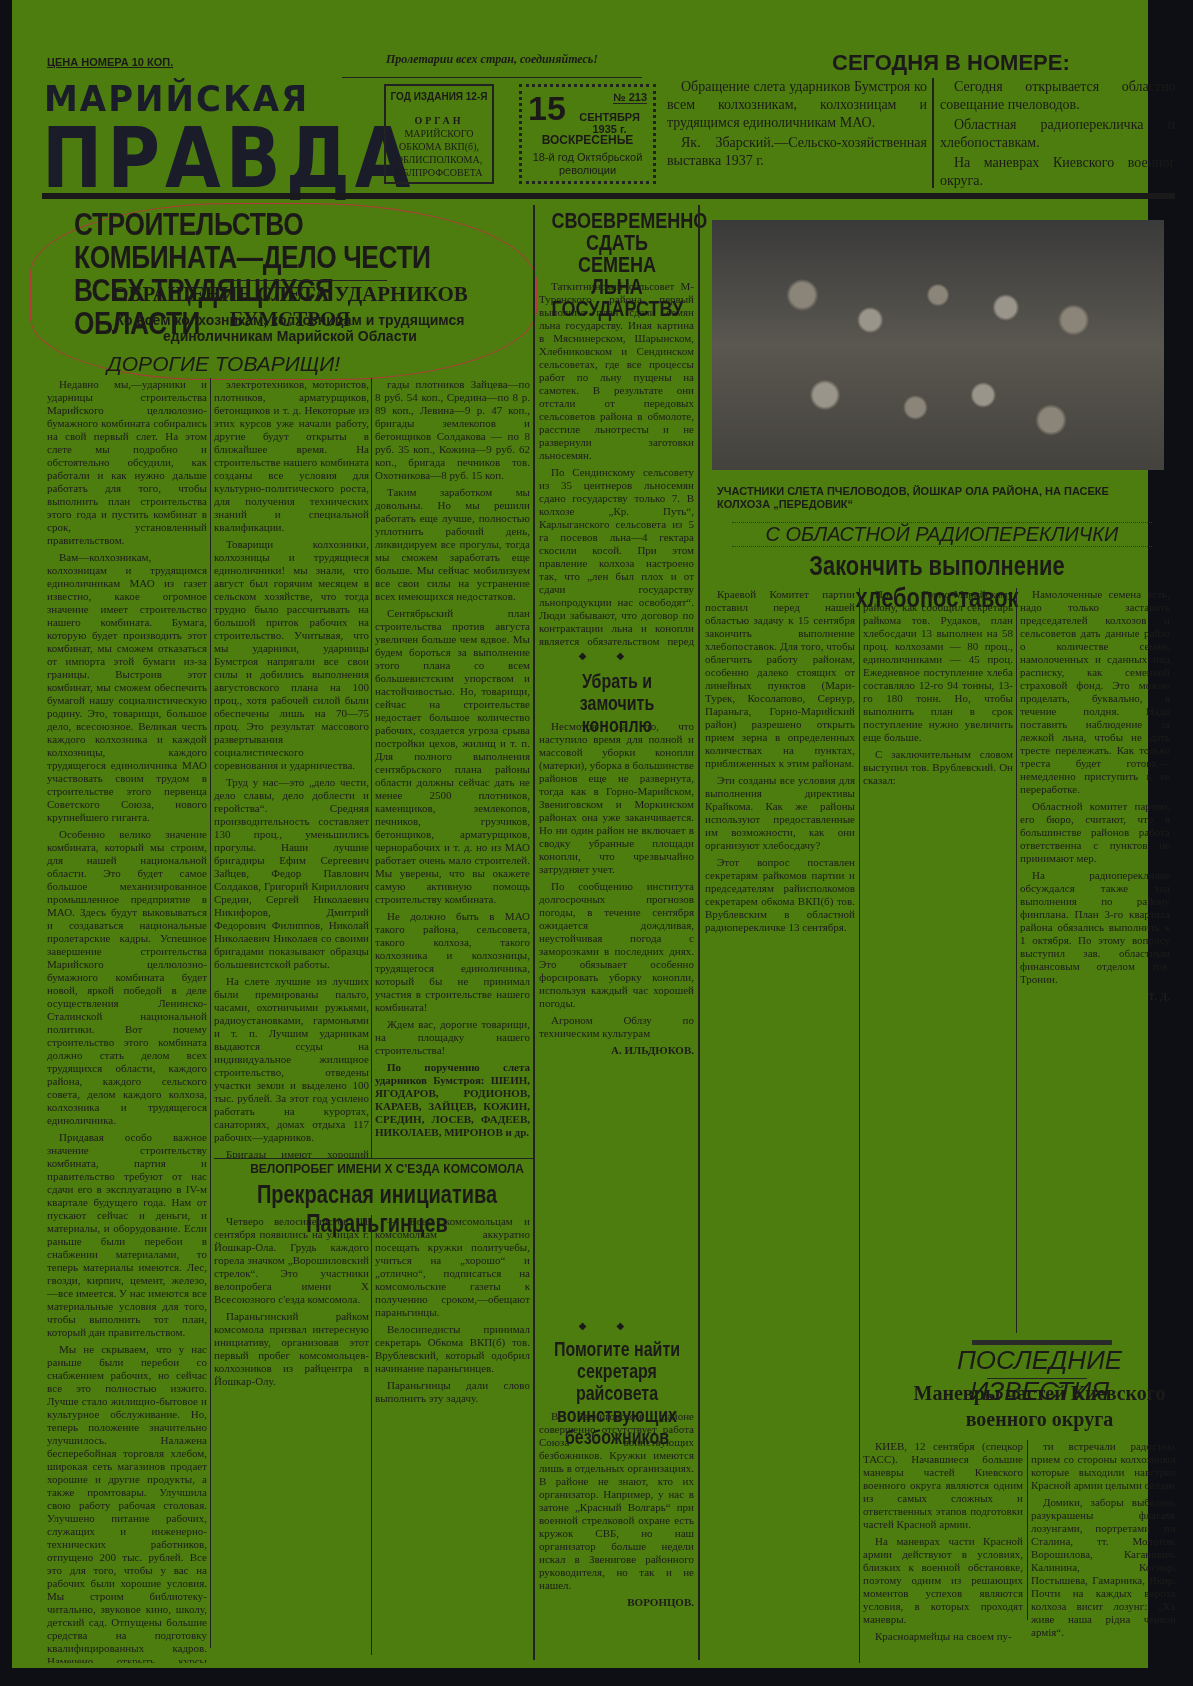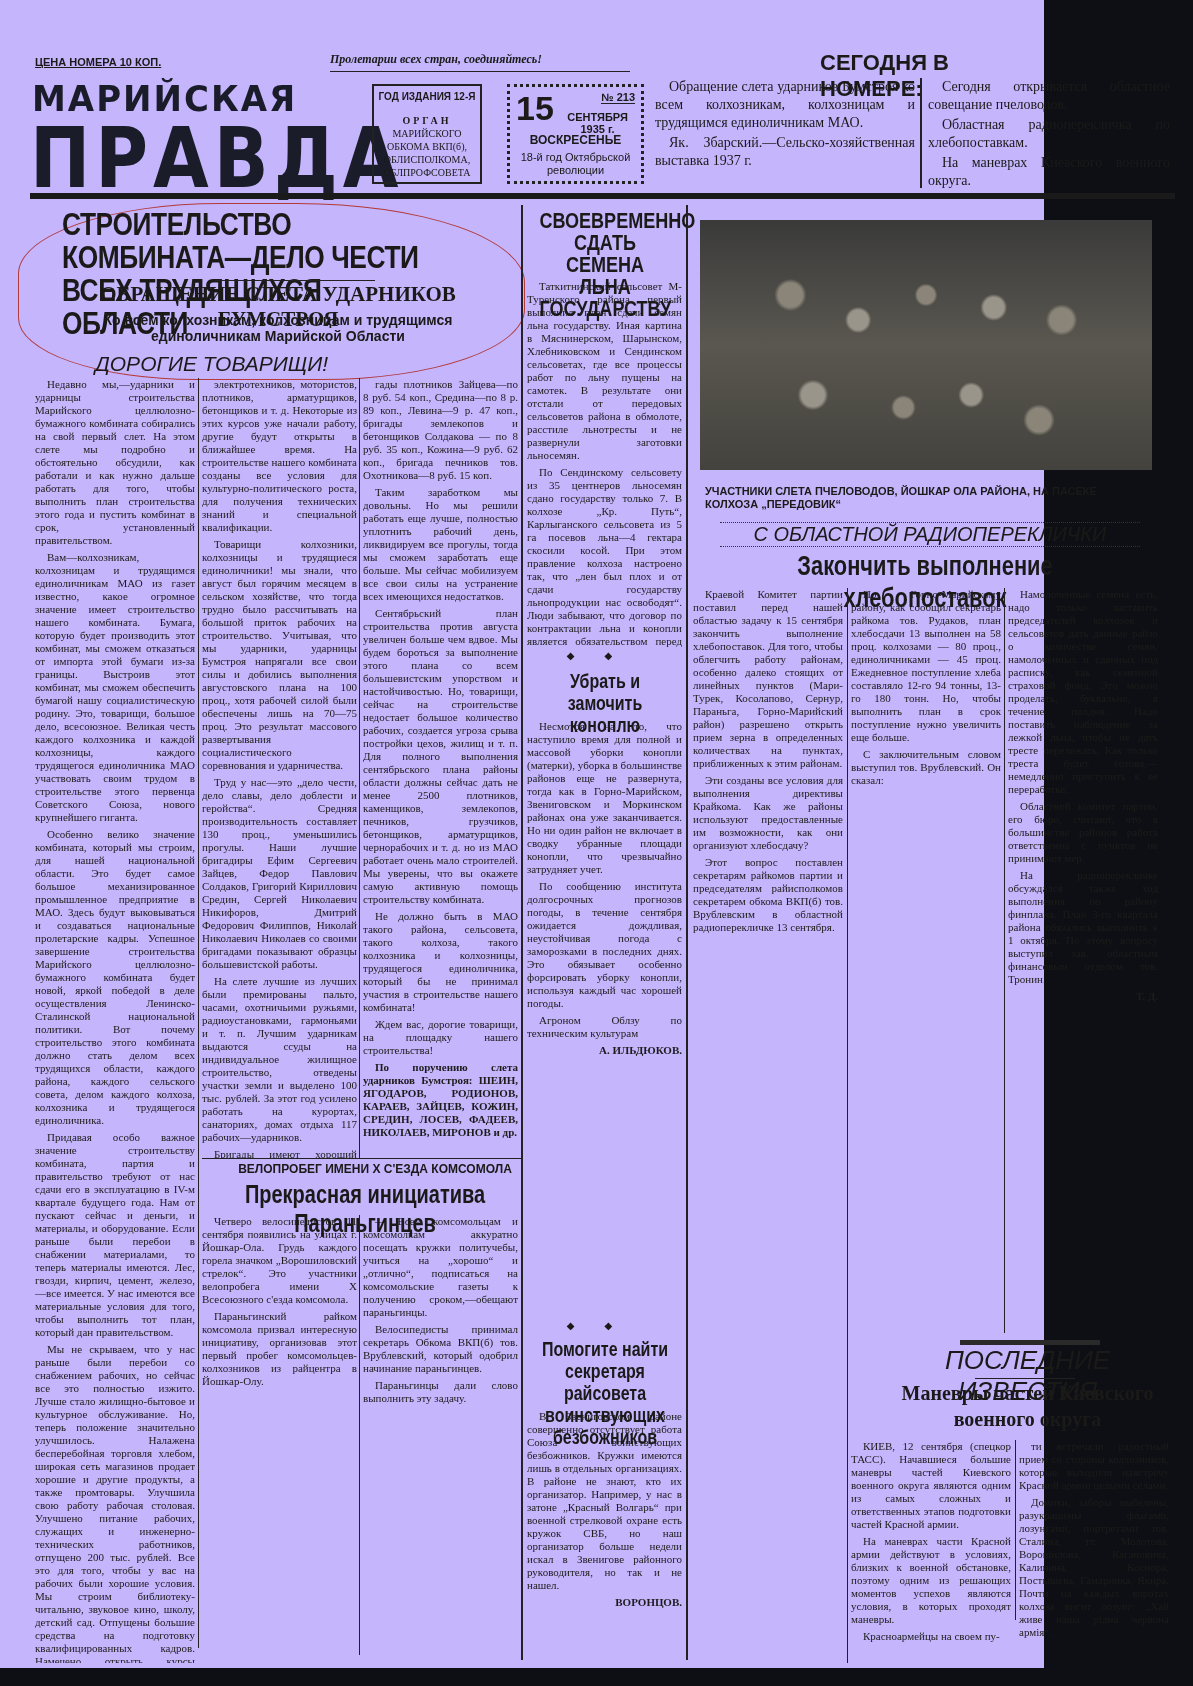--- a/index.html
+++ b/index.html
@@ -1,22 +1,22 @@
 <!DOCTYPE html>
 <html><head>
 <meta charset="utf-8">
 <style>
   html,body{margin:0;padding:0;}
   body{width:1193px;height:1686px;background:#0d0f14;overflow:hidden;font-family:"Liberation Serif",serif;}
-  .page{position:absolute;left:0;top:0;width:1044px;height:1686px;background:#c4b5fd;color:#1b1a18;}
+  .page{position:absolute;left:12px;top:0;width:1136px;height:1686px;background:#4d7c0f;color:#1b1a18;}
   .frame-r{position:absolute;left:1175px;top:0;width:18px;height:1686px;background:#0d0f14;}
   .frame-b{position:absolute;left:0;top:1668px;width:1193px;height:18px;background:#0d0f14;}
   .abs{position:absolute;}
   .price{left:35px;top:56px;font:bold 11px "Liberation Sans",sans-serif;text-decoration:underline;}
-  .motto{left:330px;top:52px;width:300px;font:italic bold 12px "Liberation Serif",serif;border-bottom:1px solid #222;padding-bottom:4px;text-align:left;}
+  .motto{left:330px;top:52px;width:300px;font:italic bold 12px "Liberation Serif",serif;border-bottom:1px solid #222;padding-bottom:10px;text-align:center;}
   .title1{left:32px;top:78px;font:900 34px "DejaVu Sans",sans-serif;letter-spacing:2px;color:#1a1c2a;transform:scaleY(1.05);}
   .title2{left:30px;top:110px;font:900 72px "DejaVu Sans",sans-serif;letter-spacing:5px;color:#1a1c2a;transform:scaleY(1.15);transform-origin:top left;}
   .organ{left:372px;top:84px;width:110px;height:100px;border:2px solid #222;text-align:center;font:bold 10px "Liberation Sans",sans-serif;line-height:13px;padding-top:4px;box-sizing:border-box;}
   .organ .o2{letter-spacing:3px;margin-top:11px;font-family:"Liberation Serif",serif;}
   .organ .o3{font-family:"Liberation Serif",serif;font-weight:normal;}
   .datebox{left:507px;top:84px;width:137px;height:100px;border:3px dotted #222;text-align:center;box-sizing:border-box;padding:2px;}
   .datebox .day{position:absolute;left:6px;top:2px;font:bold 34px "Liberation Sans",sans-serif;text-align:right;}
   .datebox .num{position:absolute;right:6px;top:4px;font:bold 11px "Liberation Sans",sans-serif;border-bottom:1px solid #222;}
   .datebox .month{position:absolute;left:44px;top:24px;font:bold 11px "Liberation Sans",sans-serif;}
   .datebox .wd{position:absolute;left:0;width:100%;top:46px;font:bold 12px "Liberation Sans",sans-serif;}

